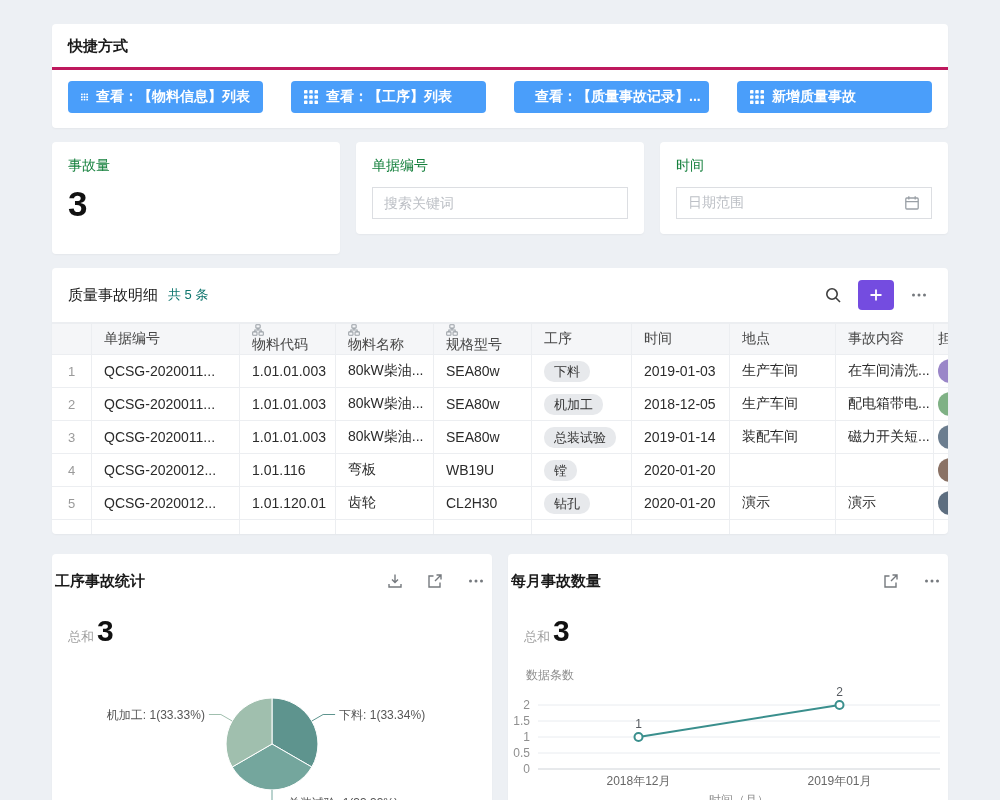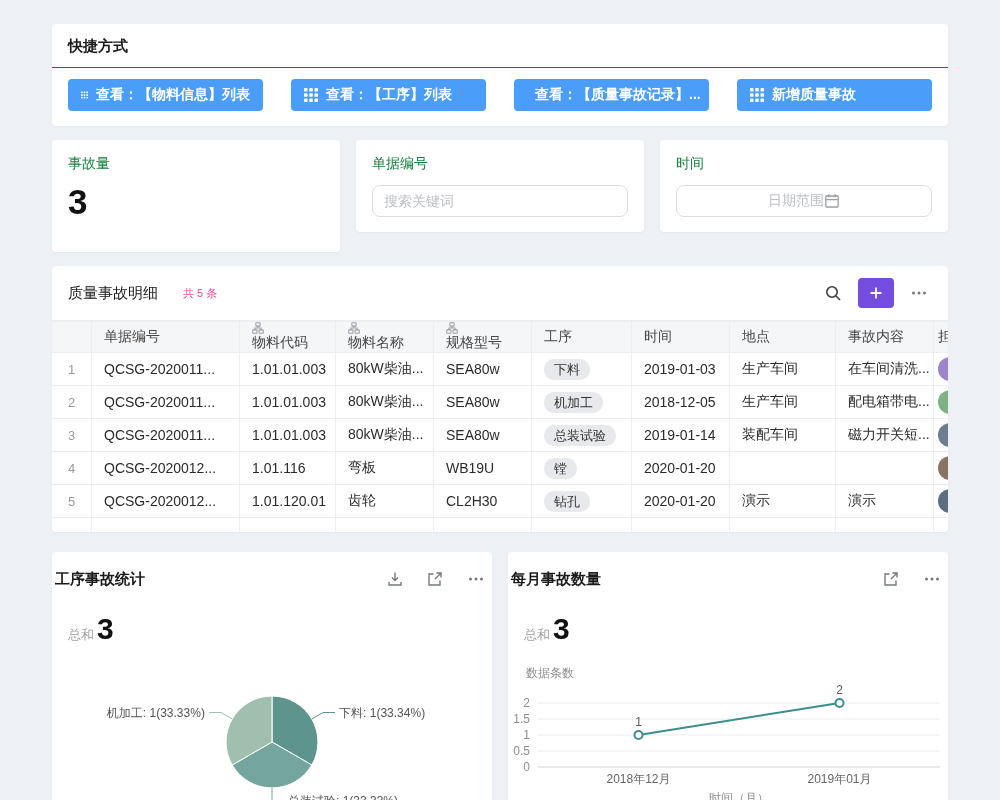--- a/index.html
+++ b/index.html
@@ -2,42 +2,42 @@
 <html style="--page-bg: #edf0f4; --accent-blue: #4a9efa; --accent-purple: #744ce0; --tag-bg: #e7e9ec;"><head>
 <meta charset="utf-8">
 <style>
   *{margin:0;padding:0;box-sizing:border-box}
   html,body{width:1000px;height:800px;overflow:hidden}
   body{background:var(--page-bg,#edf0f4);font-family:"Liberation Sans","DejaVu Sans",sans-serif;color:#1a1a1a}
   .page{width:1000px;height:800px;padding:24px 52px 0;overflow:hidden}
   .card{background:#fff;border-radius:4px;box-shadow:0 1px 2px rgba(0,0,0,.04)}
 
   
-  .sc-head{padding:13px 16px 11px;font-size:15px;font-weight:bold;border-bottom:1px solid #be185d}
+  .sc-head{padding:13px 16px 11px;font-size:15px;font-weight:bold;border-bottom:3px solid #be185d}
   .sc-btns{display:flex;gap:28px;padding:11px 16px 15px}
   .sc-btn{flex:1;display:inline-flex;align-items:center;justify-content:flex-start;gap:8px;height:32px;padding:0 13px;
     background:var(--accent-blue,#4a9efa);color:#fff;border:none;border-radius:4px;font-size:14px;font-weight:600;
     font-family:inherit;cursor:pointer;white-space:nowrap;overflow:hidden}
 
   
   .filter-row{display:flex;gap:16px;align-items:flex-start;margin-top:14px}
   .f-card{flex:1;padding:15px 16px}
   .f-label{font-size:14px;color:#15803d}
   .stat-card{height:112px}
   .stat-num{margin-top:9px;font-size:35px;font-weight:bold;color:#111}
-  .inp,.inp-like{margin-top:12px;height:32px;width:100%;border:1px solid #dcdee2;border-radius:8px;font-size:14px;
+  .inp,.inp-like{margin-top:12px;height:32px;width:100%;border:1px solid #dcdee2;border-radius:0;font-size:14px;
     padding:0 11px;font-family:inherit;color:#333;background:#fff}
   .inp::placeholder{color:#bdc0c6}
-  .inp-like{display:flex;align-items:center;justify-content:center;color:#bdc0c6;cursor:pointer}
+  .inp-like{display:flex;align-items:center;justify-content:space-between;color:#bdc0c6;cursor:pointer}
 
   
   .table-card{margin-top:14px}
   .tc-head{display:flex;align-items:center;padding:12px 16px}
   .tc-title{font-size:15px;font-weight:normal}
-  .tc-count{font-size:11px;color:#ec4899;margin-left:25px}
+  .tc-count{font-size:13px;color:#0f766e;margin-left:10px}
   .tc-spacer{flex:1}
   .icon-btn{display:inline-flex;align-items:center;justify-content:center;background:none;border:none;cursor:pointer;padding:4px}
   .add-btn{width:36px;height:30px;border:none;border-radius:4px;background:var(--accent-purple,#744ce0);
     display:inline-flex;align-items:center;justify-content:center;cursor:pointer;margin:0 12px}
   .more-dots circle{fill:#75797e}
   .tbl-wrap{width:896px;height:212px;overflow:hidden;border-top:1px solid #eceef1}
   table{border-collapse:collapse;table-layout:fixed;width:1002px;margin-left:-1px}
   th,td{border:1px solid #eceef1;padding:0 12px;height:33px;font-size:14px;text-align:left;
     white-space:nowrap;overflow:hidden;color:#2b2b2b}
   thead th{background:#f5f6f8;font-weight:normal;color:#474747;height:30px}

